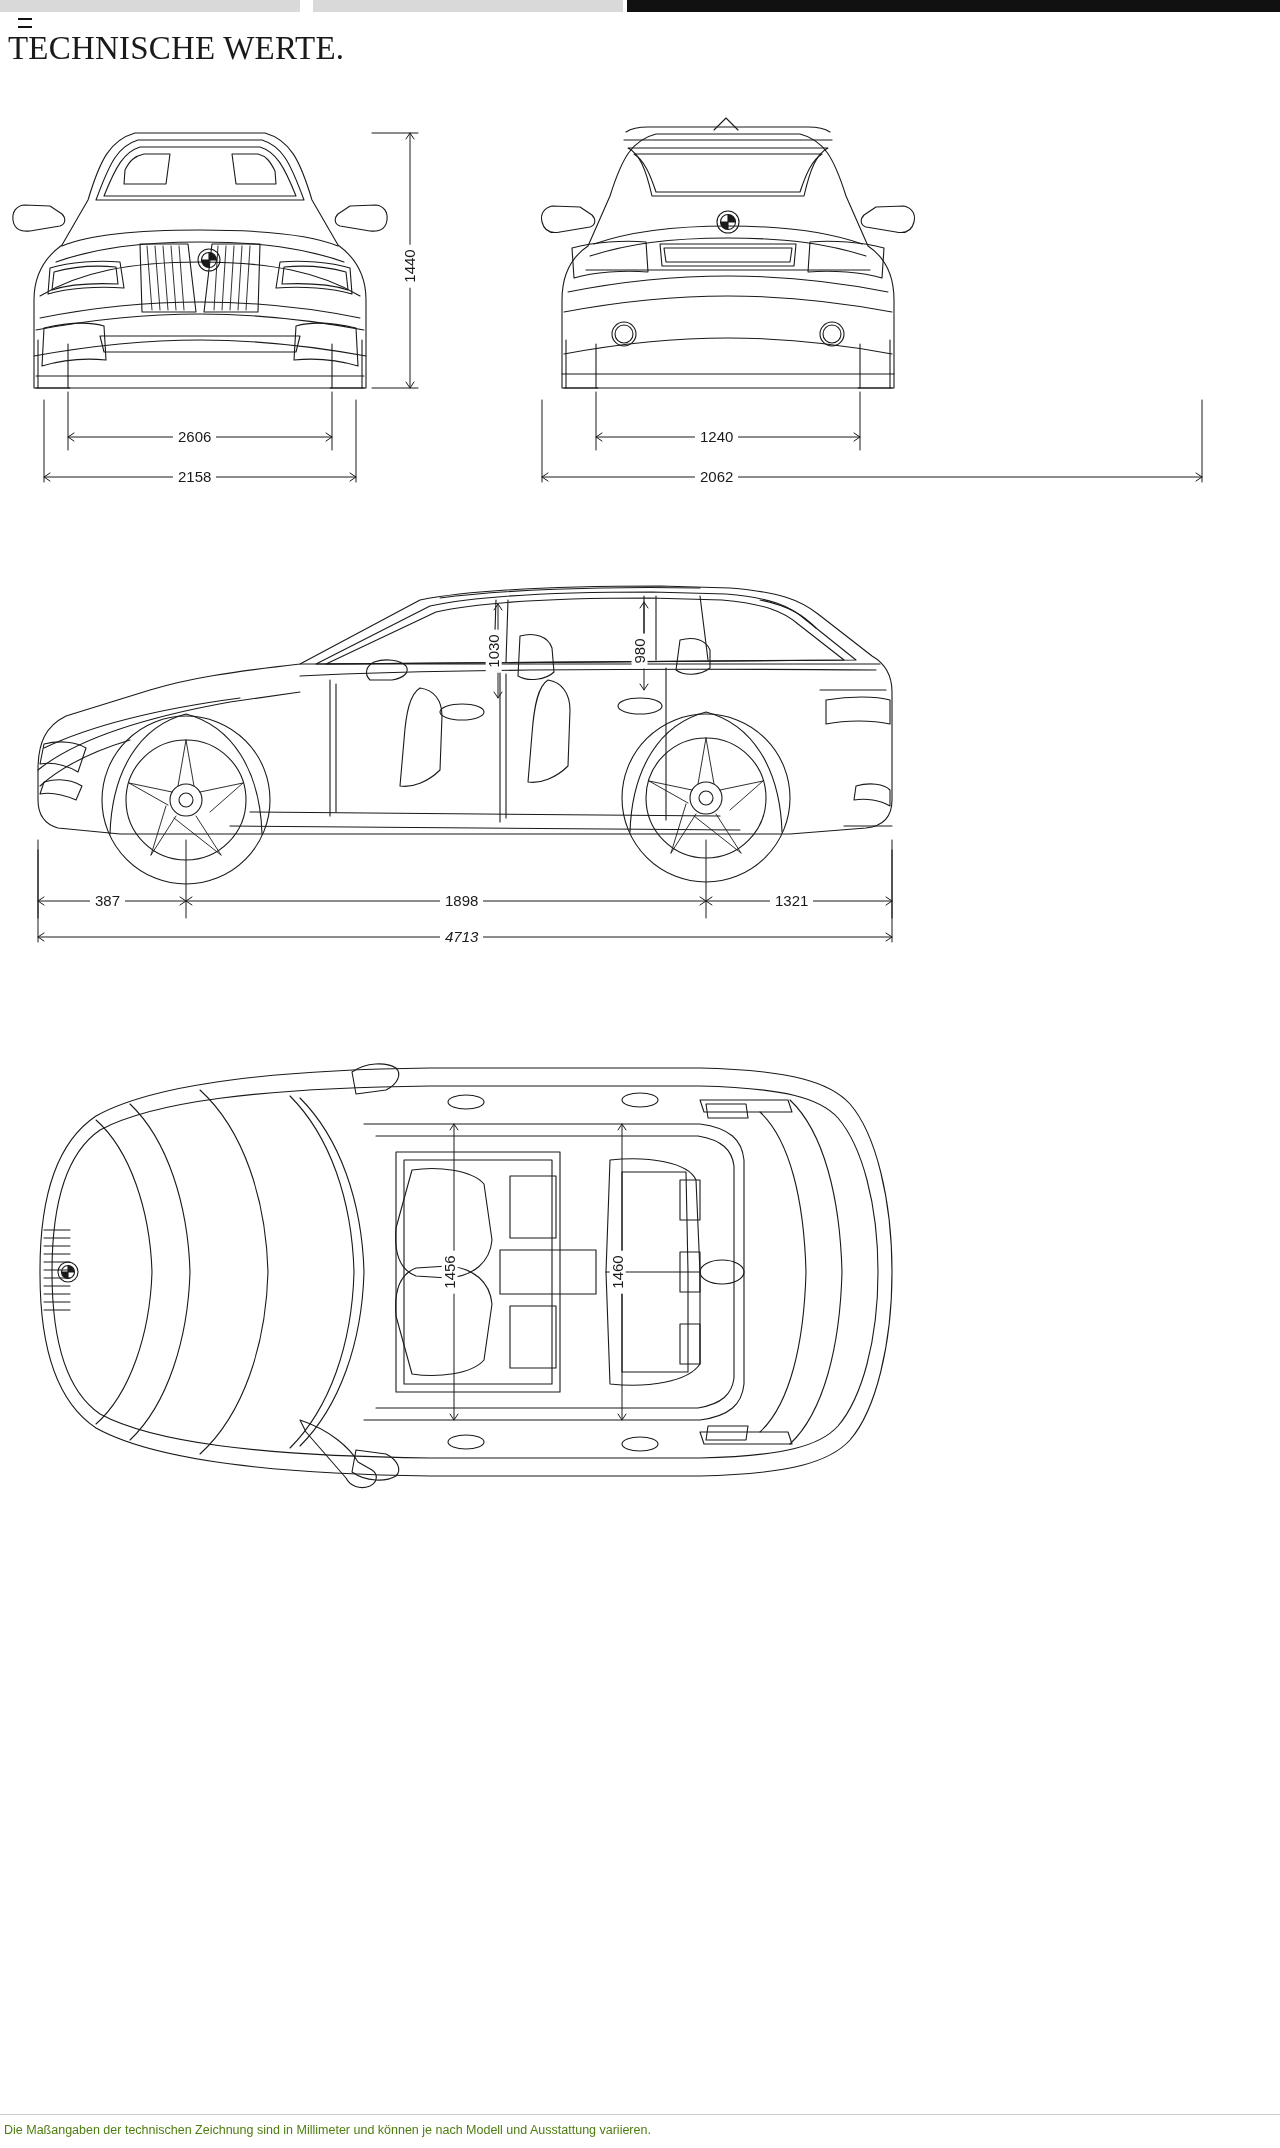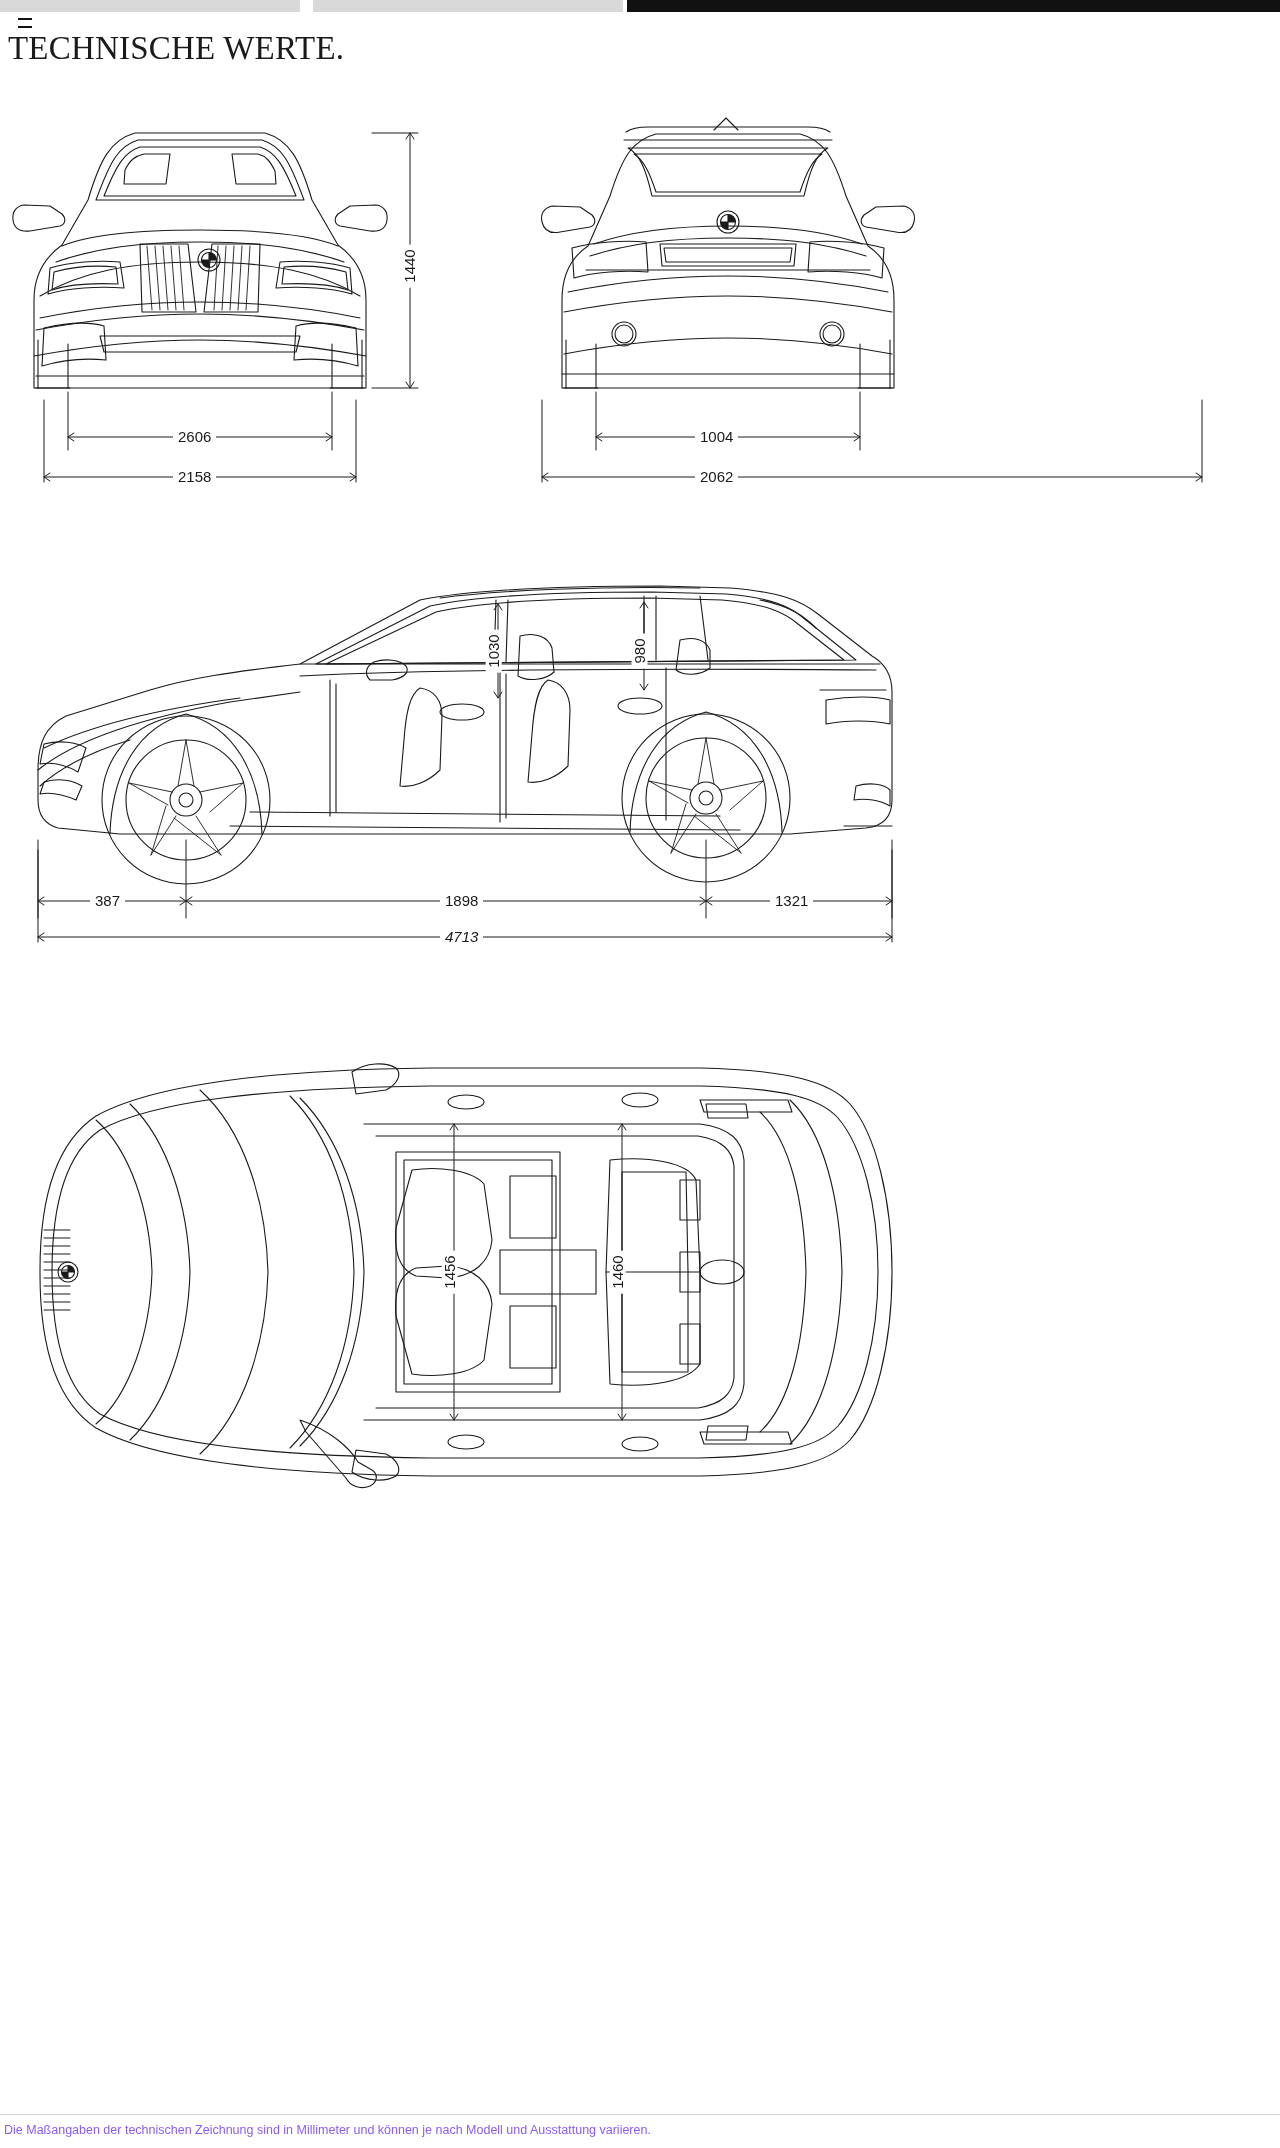--- a/index.html
+++ b/index.html
@@ -59,21 +59,21 @@
     font-family: Liberation Serif, serif;
   }
 
   .footnote {
     position: absolute;
     left: 0;
     top: 2114px;
     width: 1280px;
     padding: 8px 0 0 4px;
     font-size: 12.5px;
-    color: #8b5cf6;
+    color: #4d7c0f;
     border-top: 1px solid #cfcfcf;
     box-sizing: border-box;
   }
 
   svg.drawing {
     position: absolute;
     left: 0;
     top: 0;
     width: 1280px;
     height: 2148px;
@@ -443,21 +443,21 @@
       <path d="M618 1414 L622 1420 L626 1414"></path>
     </g>
 
   </g>
 </svg>
 
 <div class="dimlabel vert" style="left:388px; top:258px;">1440</div>
 <div class="dimlabel" style="left:173px; top:429px;">2606</div>
 <div class="dimlabel" style="left:173px; top:469px;">2158</div>
 
-<div class="dimlabel" style="left:695px; top:429px;">1004</div>
+<div class="dimlabel" style="left:695px; top:429px;">1240</div>
 <div class="dimlabel" style="left:695px; top:469px;">2062</div>
 
 <div class="dimlabel vert" style="left:472px; top:643px;">1030</div>
 <div class="dimlabel vert" style="left:622px; top:643px;">980</div>
 
 <div class="dimlabel" style="left:90px; top:893px;">387</div>
 <div class="dimlabel" style="left:440px; top:893px;">1898</div>
 <div class="dimlabel" style="left:770px; top:893px;">1321</div>
 <div class="dimlabel" style="left:440px; top:929px;font-style:italic;">4713</div>
 

